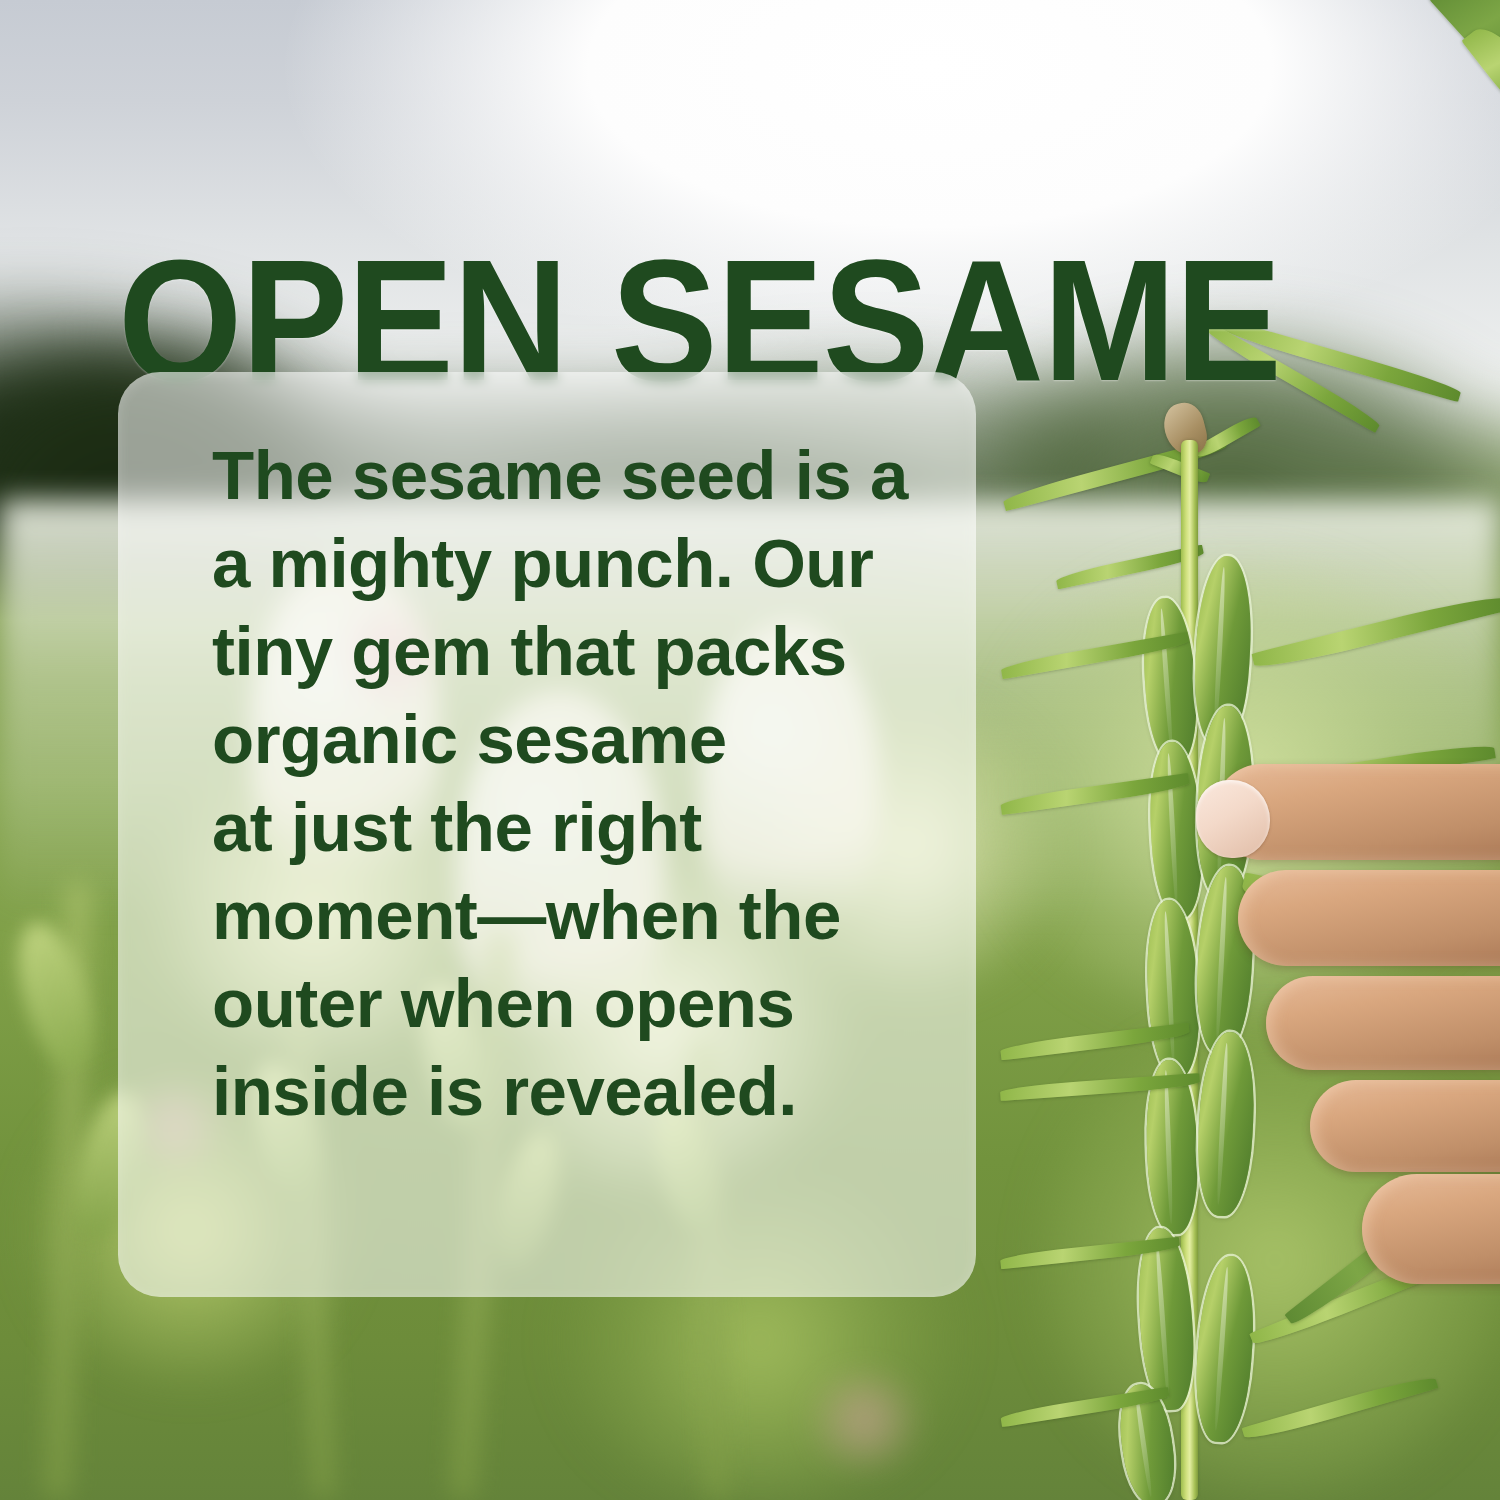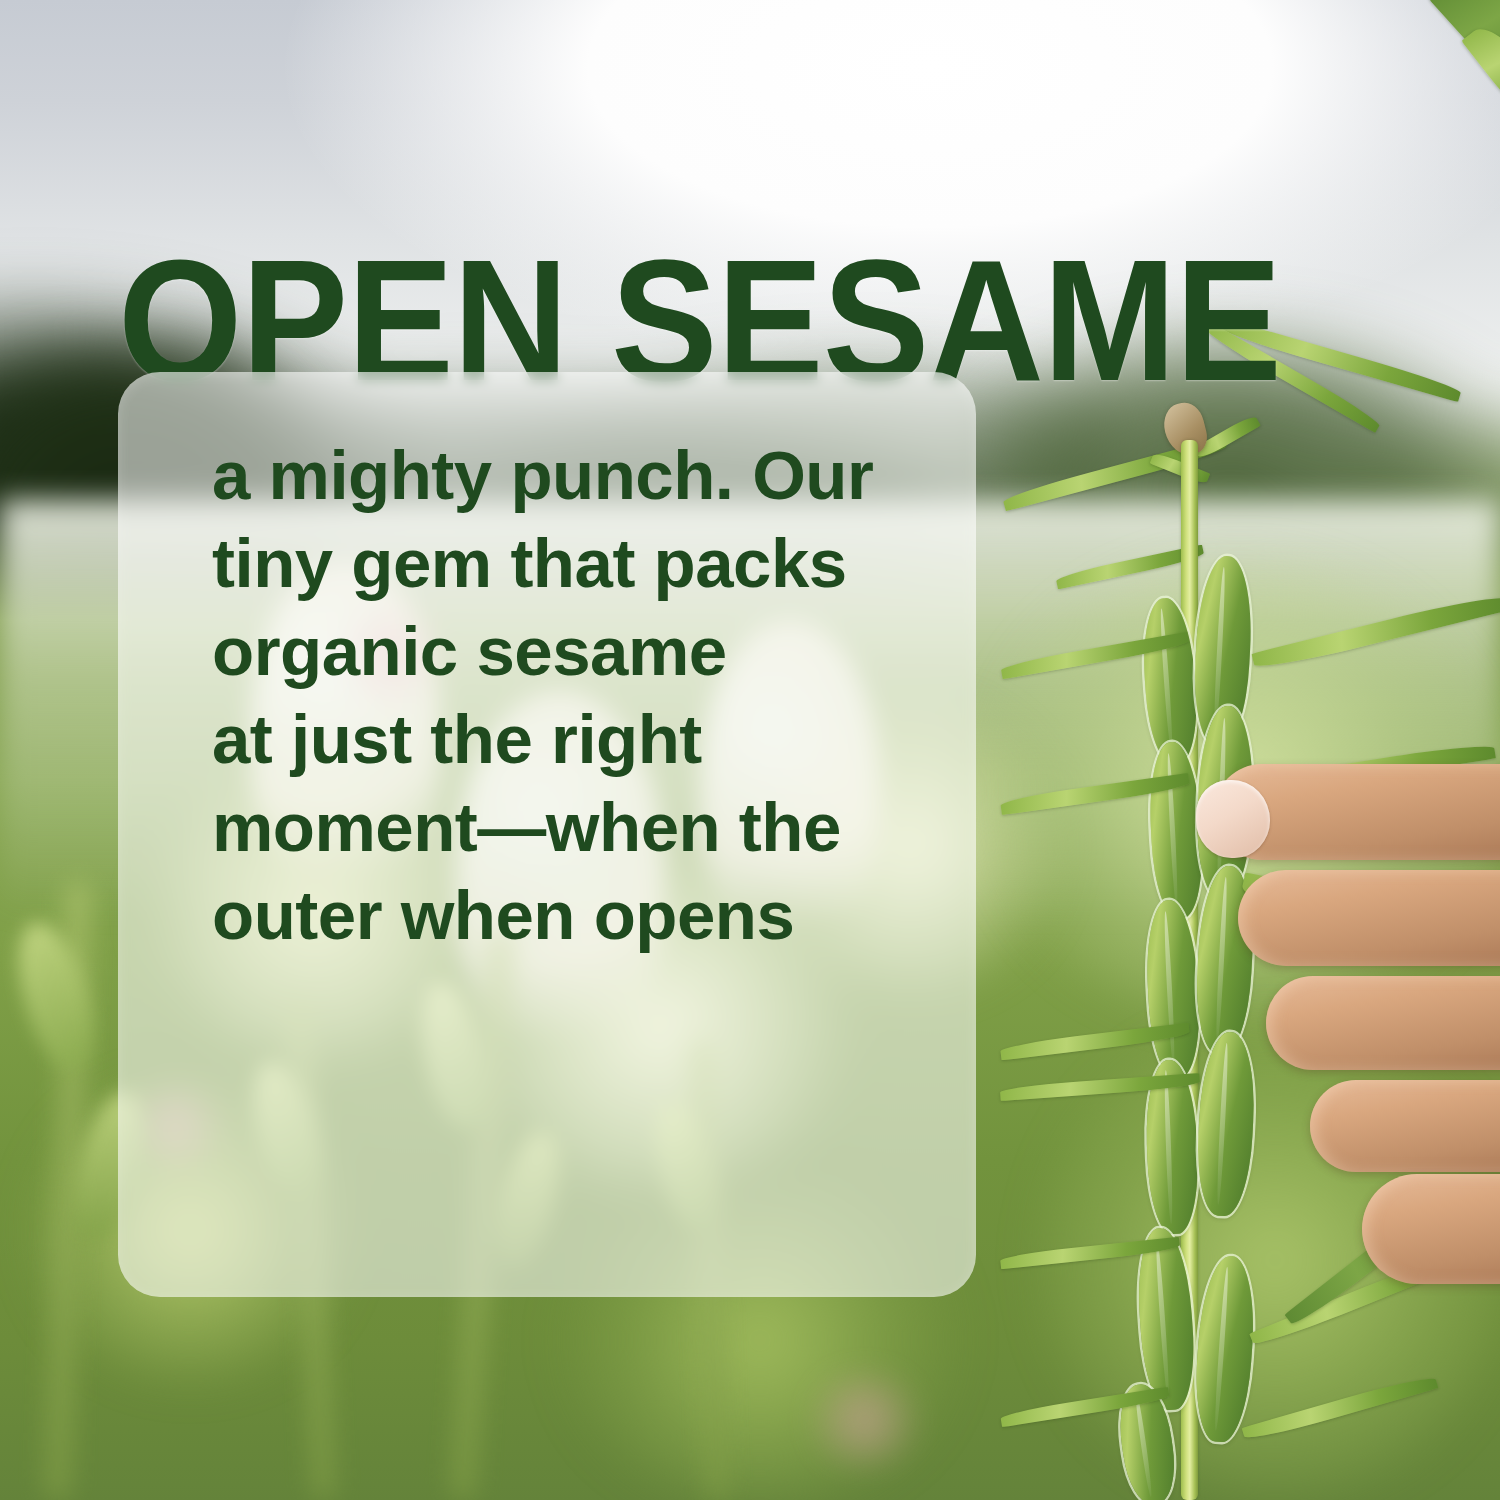--- a/index.html
+++ b/index.html
@@ -279,21 +279,23 @@
       <div class="finger" style="left:170px;top:414px;width:210px;height:110px;border-radius:70px 20px 20px 70px;"></div>
     </div>
 
   </div>
 
   <h1 class="title">OPEN SESAME</h1>
 
   <div class="card"></div>
 
   <div class="card-text">
+    <p>The sesame seed is a</p>
     <p>a mighty punch. Our</p>
     <p>tiny gem that packs</p>
     <p>organic sesame</p>
     <p>at just the right</p>
     <p>moment—when the</p>
     <p>outer when opens</p>
+    <p>inside is revealed.</p>
   </div>
 
 </div>
 
 </body></html>

